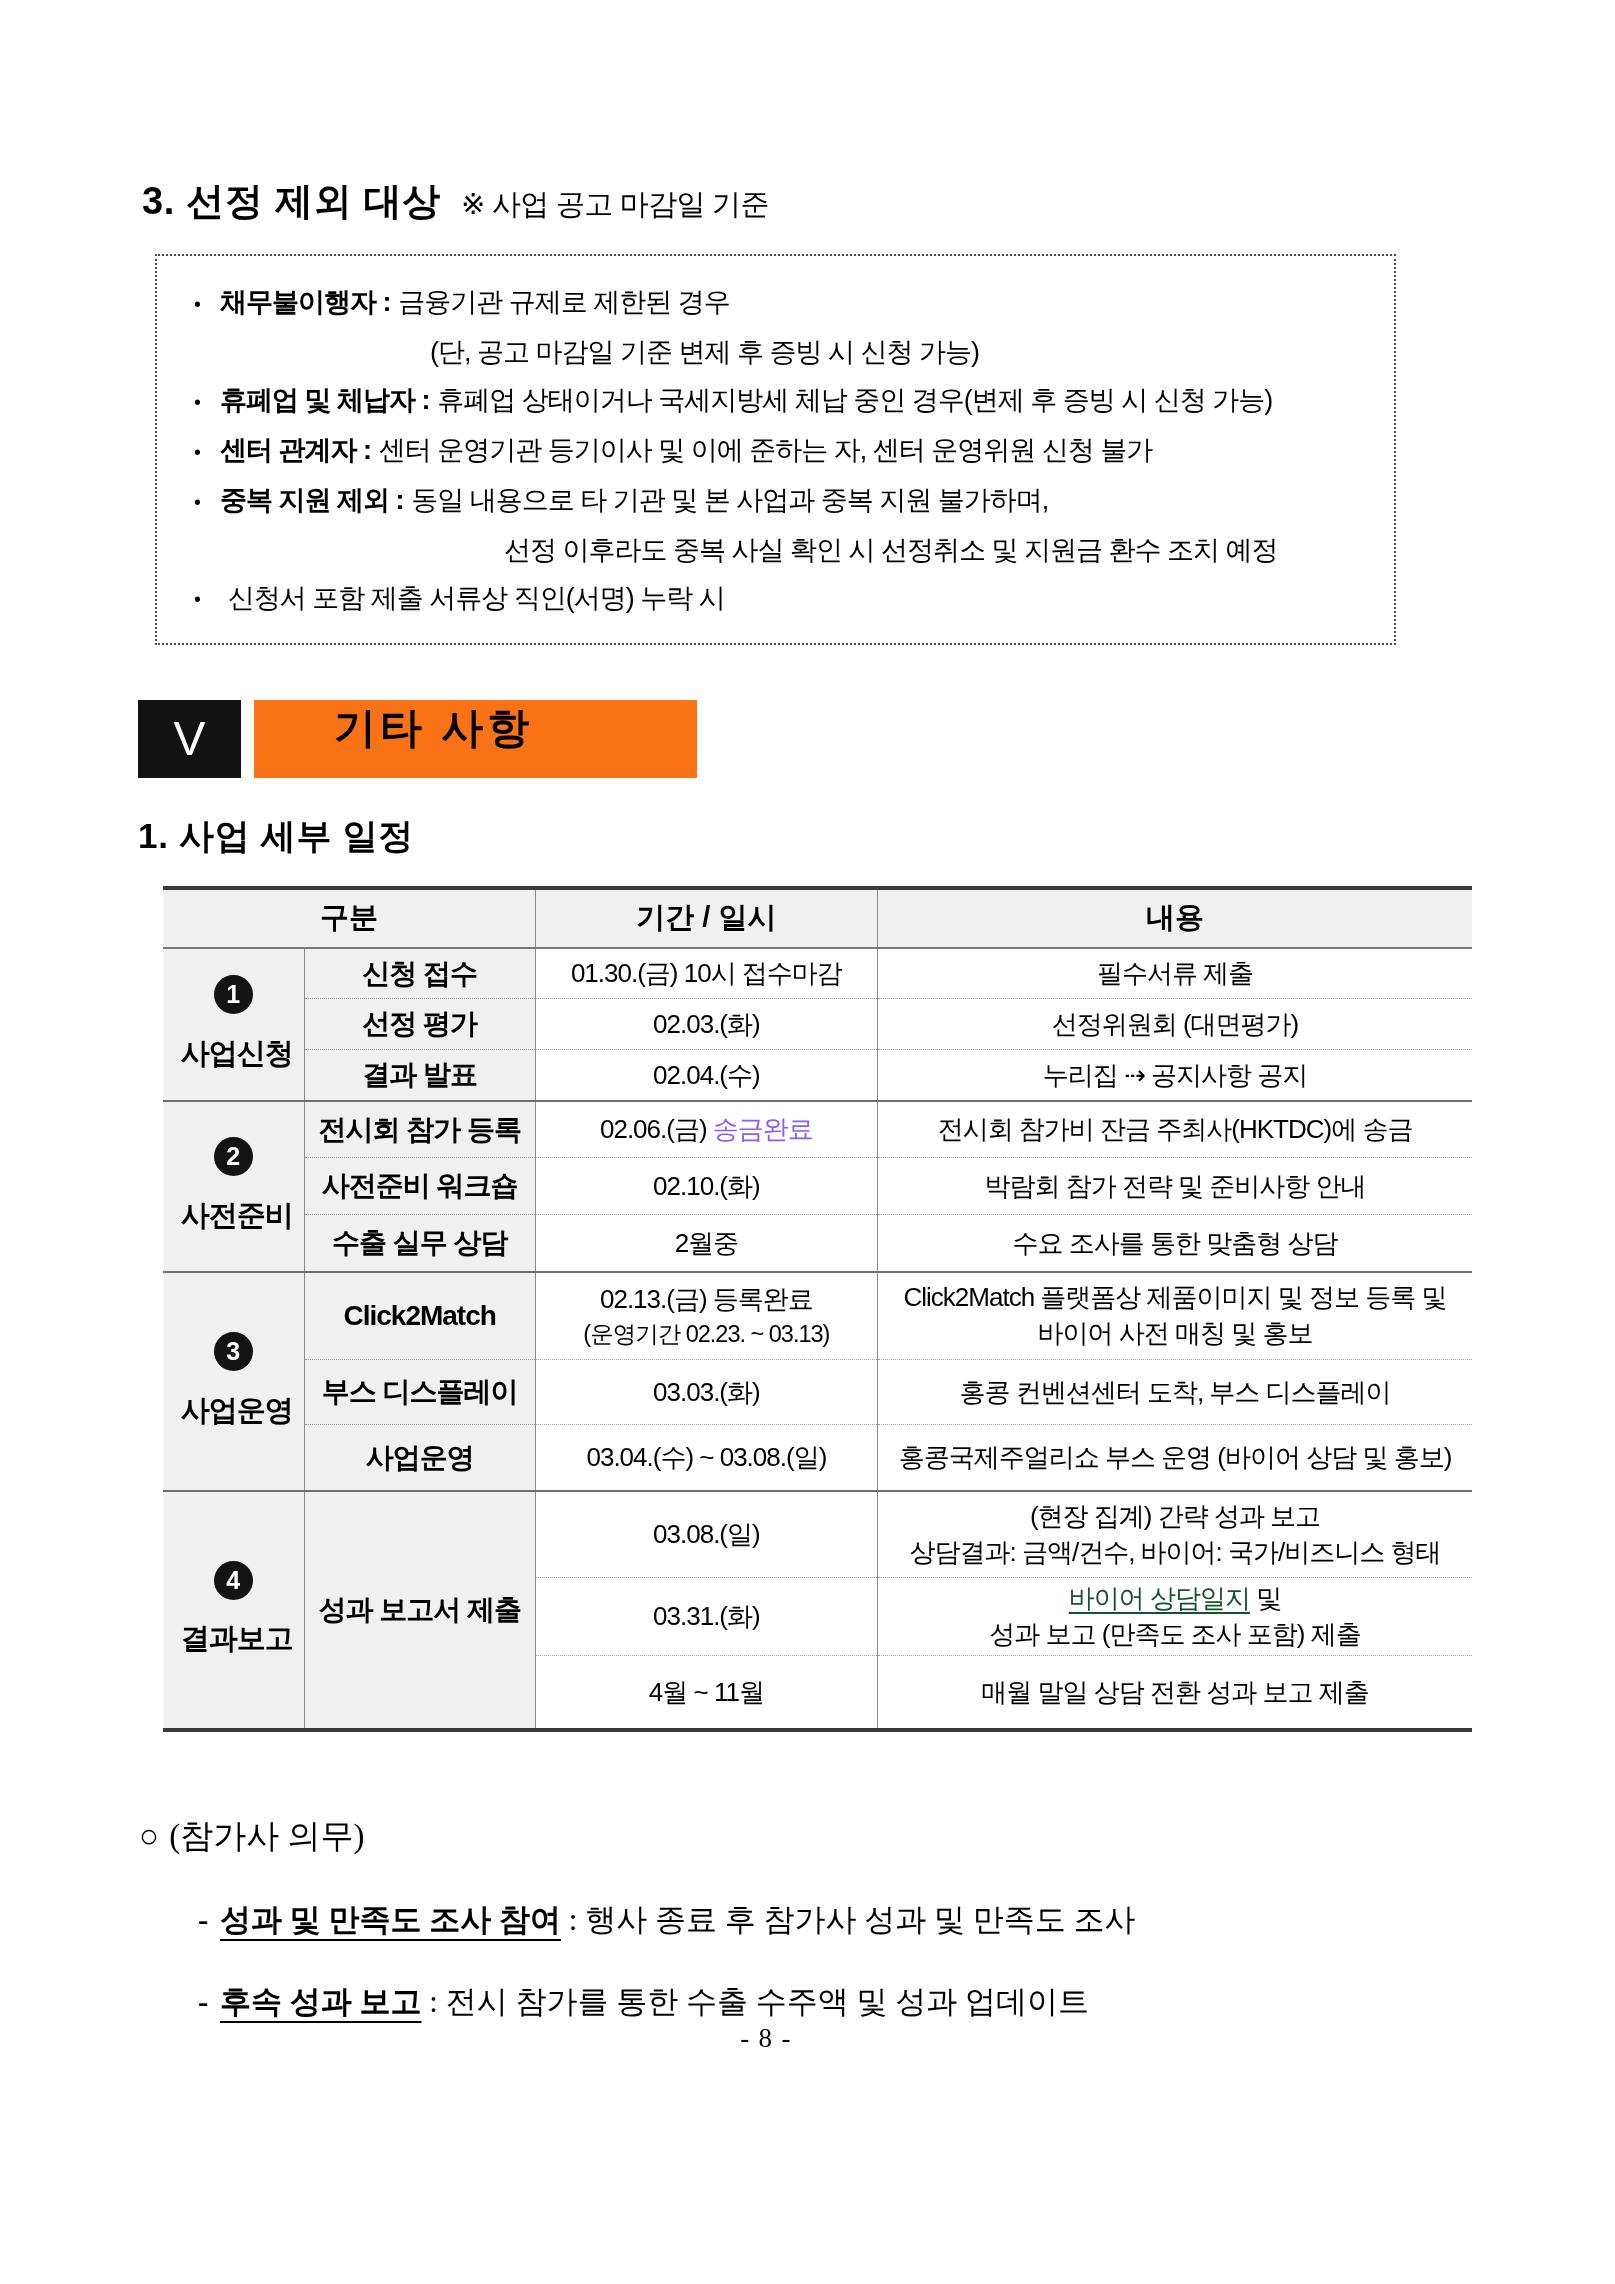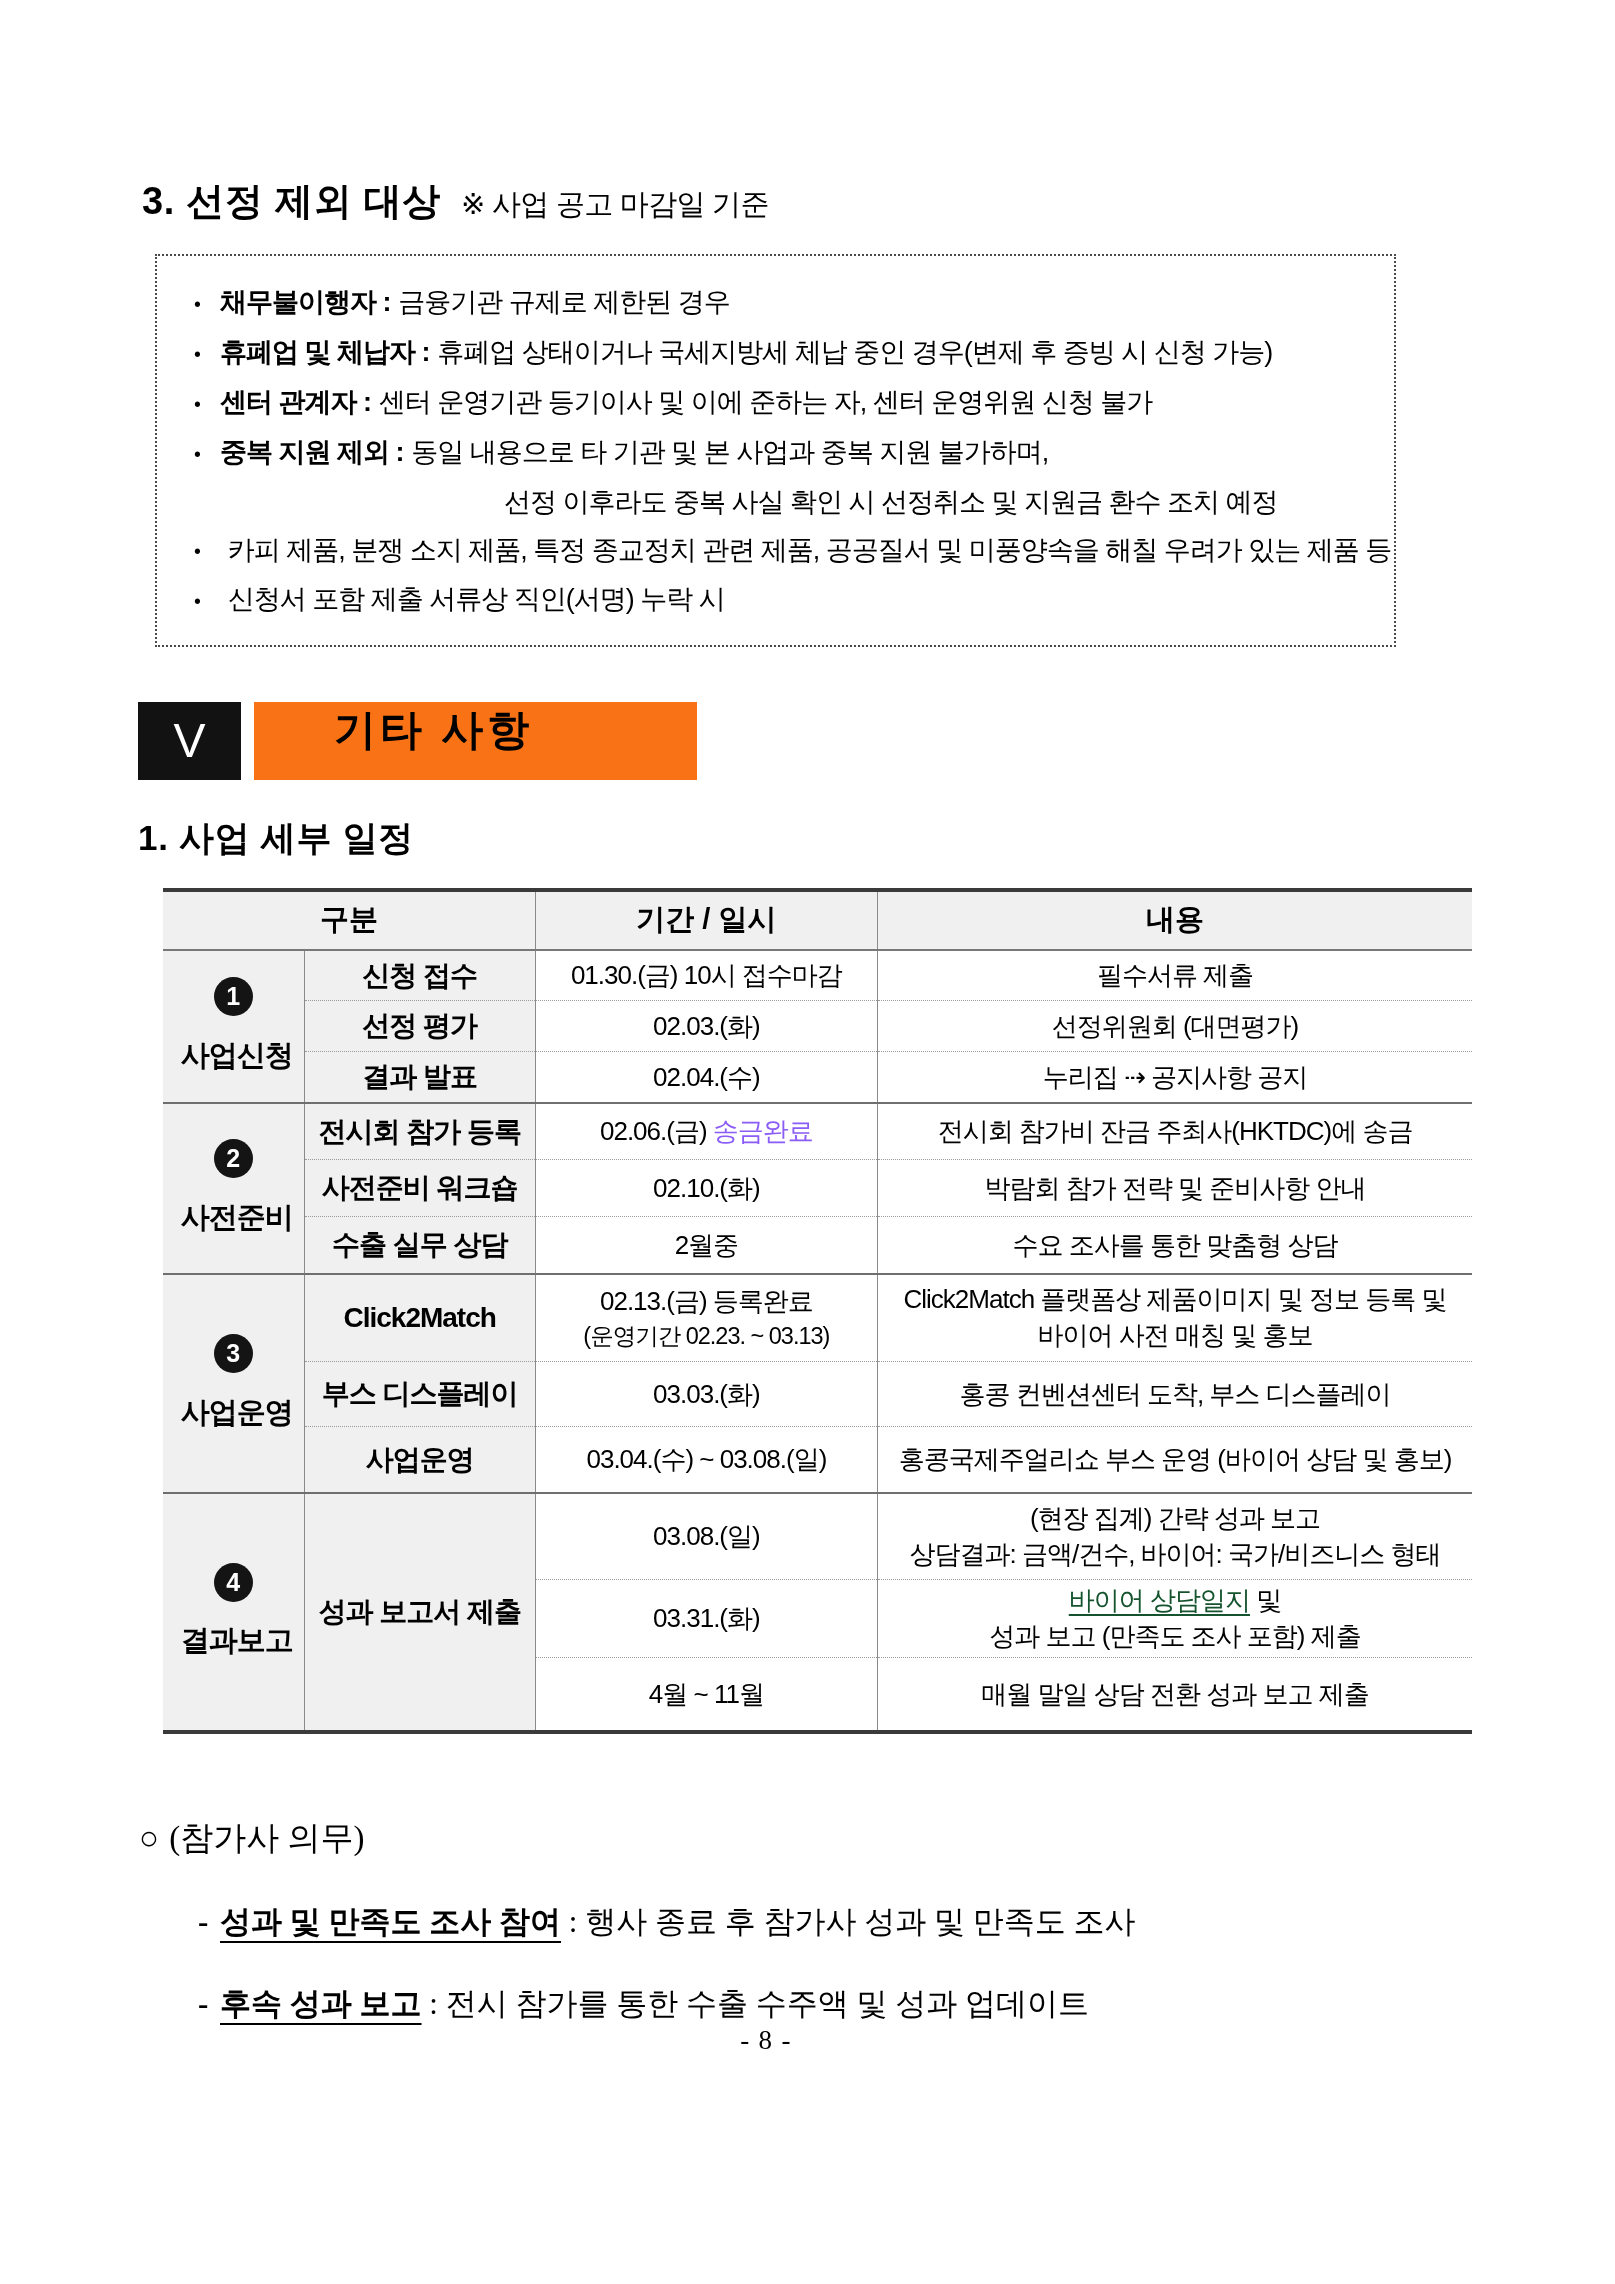--- a/index.html
+++ b/index.html
@@ -95,33 +95,31 @@
 
   <div class="sec3-head">
     <span class="sec3-title">3. 선정 제외 대상</span>
     <span class="sec3-note">※ 사업 공고 마감일 기준</span>
   </div>
 
   <div class="exclusion-box">
     <div class="bx-line">
       <span class="bx-bullet">•</span><span class="bx-label">채무불이행자 :</span><span class="bx-text">금융기관 규제로 제한된 경우</span>
     </div>
+    <div class="bx-sub-a">(단, 공고 마감일 기준 변제 후 증빙 시 신청 가능)</div>
     <div class="bx-line">
       <span class="bx-bullet">•</span><span class="bx-label">휴폐업 및 체납자 :</span><span class="bx-text">휴폐업 상태이거나 국세지방세 체납 중인 경우(변제 후 증빙 시 신청 가능)</span>
     </div>
     <div class="bx-line">
       <span class="bx-bullet">•</span><span class="bx-label">센터 관계자 :</span><span class="bx-text">센터 운영기관 등기이사 및 이에 준하는 자, 센터 운영위원 신청 불가</span>
     </div>
     <div class="bx-line">
       <span class="bx-bullet">•</span><span class="bx-label">중복 지원 제외 :</span><span class="bx-text">동일 내용으로 타 기관 및 본 사업과 중복 지원 불가하며,</span>
     </div>
     <div class="bx-sub-b">선정 이후라도 중복 사실 확인 시 선정취소 및 지원금 환수 조치 예정</div>
-    <div class="bx-line">
-      <span class="bx-bullet">•</span><span class="bx-text">카피 제품, 분쟁 소지 제품, 특정 종교정치 관련 제품, 공공질서 및 미풍양속을 해칠 우려가 있는 제품 등</span>
-    </div>
     <div class="bx-line">
       <span class="bx-bullet">•</span><span class="bx-text">신청서 포함 제출 서류상 직인(서명) 누락 시</span>
     </div>
   </div>
 
   <div class="chapter">
     <div class="chapter-num">V</div>
     <div class="chapter-bar">
       <span>기타 사항</span>
     </div>

